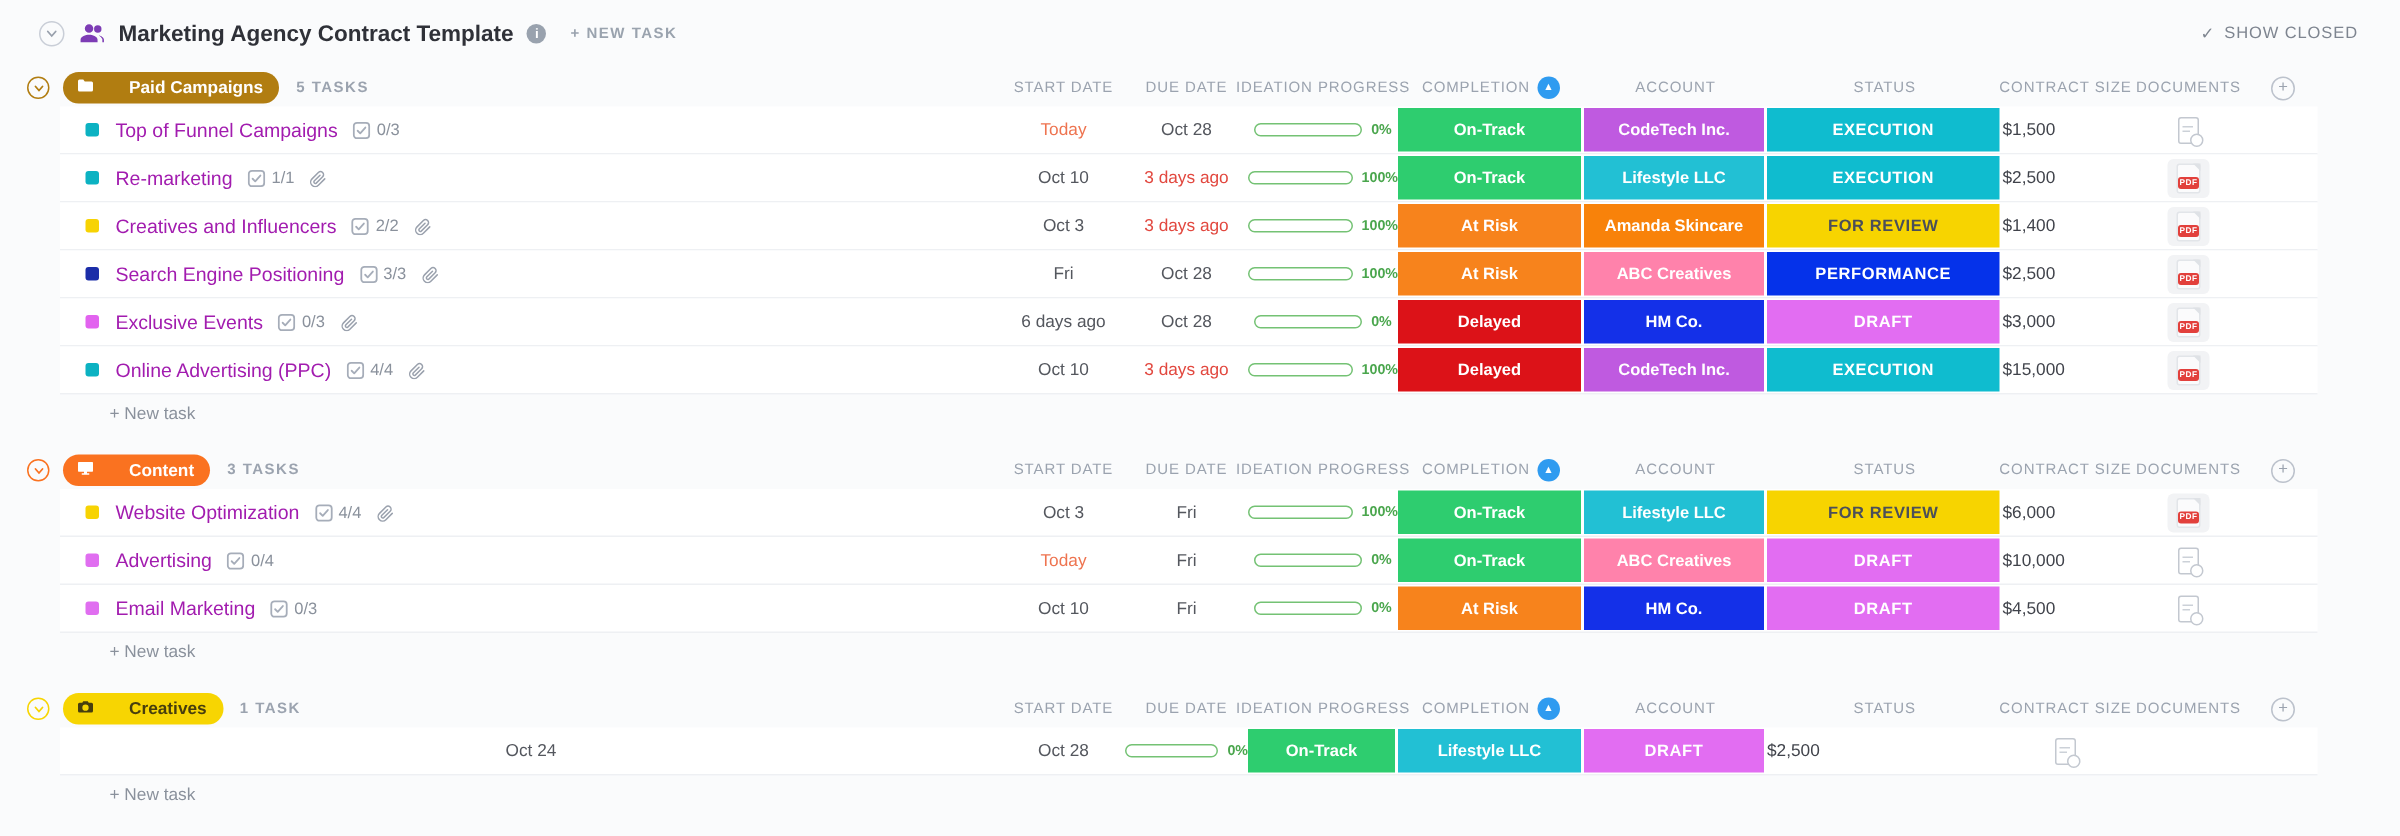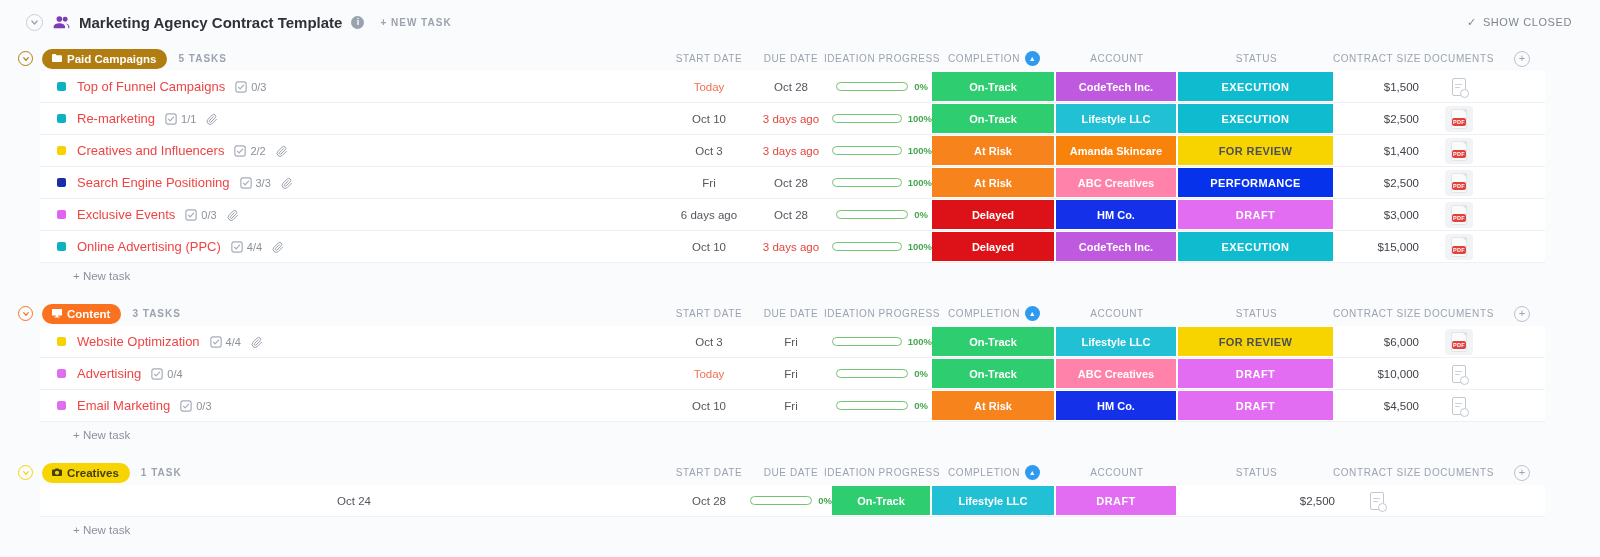--- a/index.html
+++ b/index.html
@@ -34,58 +34,58 @@
   .table { margin:2px 55px 0 40px; }
   .group { margin-bottom:13px; }
 
   .ghead { display:grid; grid-template-columns:var(--cols); height:25px; align-items:center; }
   .g-left { display:flex; align-items:center; gap:11px; position:relative; padding-left:2px; }
   .g-chev {
     position:absolute; left:-22px; width:15px; height:15px; border-radius:50%;
     border:1px solid; display:flex; align-items:center; justify-content:center;
   }
   .g-chev svg { width:8px; height:8px; }
-  .badge { display:inline-flex; align-items:center; gap:4px; border-radius:11px;
+  .badge { display:inline-flex; align-items:center; gap:23px; border-radius:11px;
     padding:3px 11px 3px 9px; font-size:11.5px; font-weight:700; }
   .badge svg { width:12px; height:12px; }
   .g-count { font-size:10px; font-weight:600; color:#9ba3af; letter-spacing:1px; }
 
   .col-head { display:flex; align-items:center; justify-content:center; gap:5px;
     font-size:10px; font-weight:500; color:#9ba3af; letter-spacing:0.6px; white-space:nowrap; }
   .sort-badge { width:15px; height:15px; border-radius:50%; background:#2f9bf0; color:#fff;
     font-size:7px; display:flex; align-items:center; justify-content:center; }
   .plus-head { justify-self:center; width:16px; height:16px; border-radius:50%;
     border:1px solid #bcc2cc; color:#9ba3af; font-size:11px; line-height:1;
     display:flex; align-items:center; justify-content:center; background:none; }
 
   .row { display:grid; grid-template-columns:var(--cols); height:32px; align-items:center;
     background:#fff; border-bottom:1px solid #eef0f3; }
   .name-cell { display:flex; align-items:center; gap:8px; padding-left:17px; height:100%; }
   .bullet { width:9px; height:9px; border-radius:2px; flex:0 0 auto; }
-  .task-name { font-size:13px; color:#ef4444; margin-left:3px; white-space:nowrap; }
+  .task-name { font-size:13px; color:#a21caf; margin-left:3px; white-space:nowrap; }
   .checklist { display:flex; align-items:center; gap:4px; color:#8a919c; font-size:11px; margin-left:2px; }
   .checklist svg { width:12px; height:12px; }
   .clip { display:flex; margin-left:2px; }
   .clip svg { width:12px; height:12px; }
 
   .date { font-size:11.5px; color:#54575e; text-align:center; white-space:nowrap; }
   .tone-today { color:#ee7450; }
   .tone-overdue { color:#e2483f; }
 
   .progress-cell { display:flex; align-items:center; justify-content:center; gap:6px; }
   .bar { width:72px; height:9px; border:1px solid #74c274; border-radius:6px; background:#fff; overflow:hidden; }
   .fill { height:100%; background:#56c45c; border-radius:6px; }
   .pct { font-size:9.5px; font-weight:600; color:#4aa64d; }
 
   .chip-cell { height:100%; display:flex; align-items:stretch; }
   .chip { flex:1; margin:1px 2px 1px 0; display:flex; align-items:center; justify-content:center;
     font-size:11px; font-weight:600; color:#fff; white-space:nowrap; }
   .chip.status-chip { font-size:11px; font-weight:700; letter-spacing:0.4px; }
 
-  .contract { font-size:11.5px; color:#40434b; text-align:right; }
+  .contract { font-size:11.5px; color:#40434b; text-align:left; }
   .docs { display:flex; justify-content:center; align-items:center; }
 
   .doc-wrap { background:#f2f3f5; border-radius:4px; padding:3px 6px; display:flex; }
   .doc-pdf { position:relative; width:16px; height:20px; background:#fbfbfc; border:1px solid #e2e5e9; border-radius:2px; }
   .doc-pdf::before { content:''; position:absolute; top:-1px; right:-1px; width:0; height:0;
     border-style:solid; border-width:0 5px 5px 0; border-color:transparent #dfe2e6 transparent transparent; }
   .pdf-badge { position:absolute; left:0px; right:0px; top:8px; height:8px; border-radius:2px;
     background:#e2403c; color:#fff; font-size:5.5px; font-weight:700; letter-spacing:0.3px;
     display:flex; align-items:center; justify-content:center; }
   .doc-ph { position:relative; width:14px; height:18px; border:1.2px solid #c3c8d0; border-radius:2px; background:#fff;

